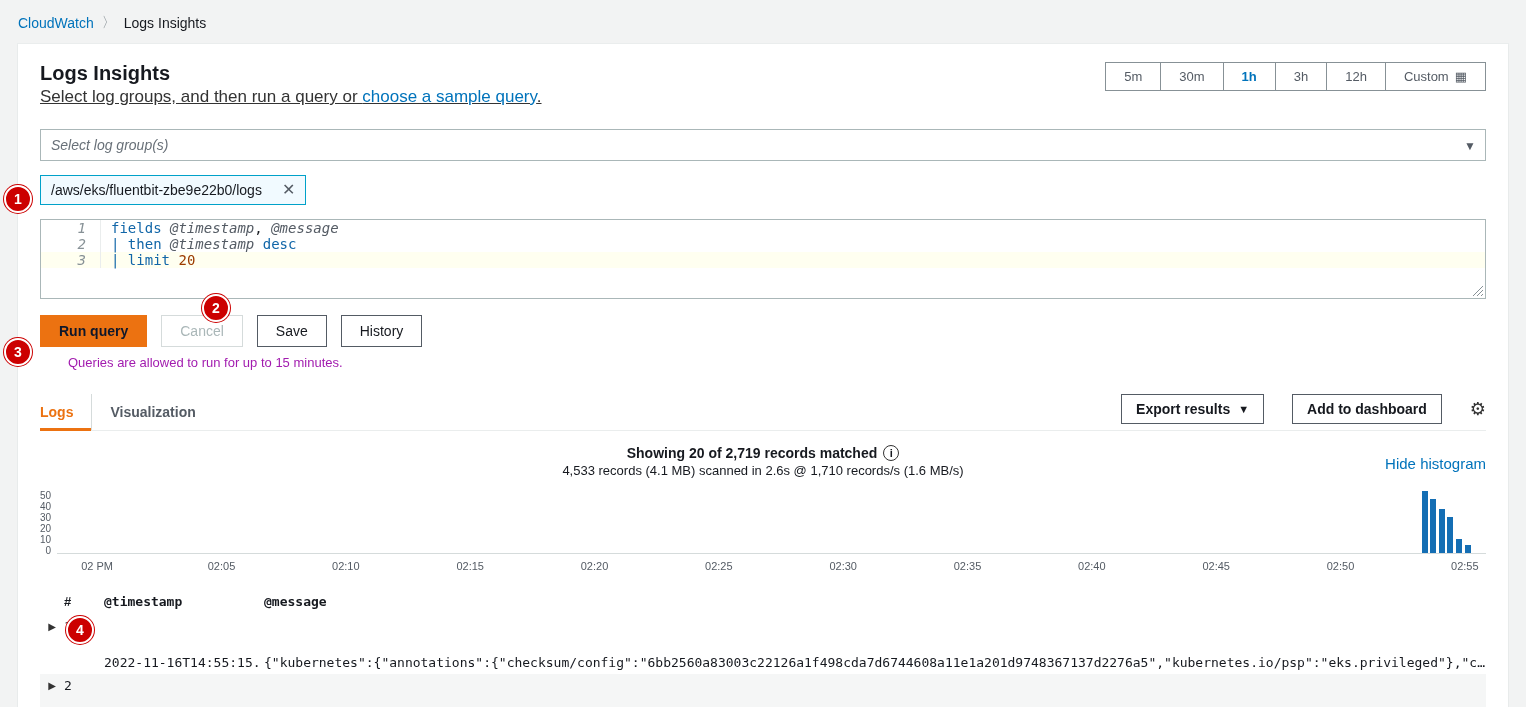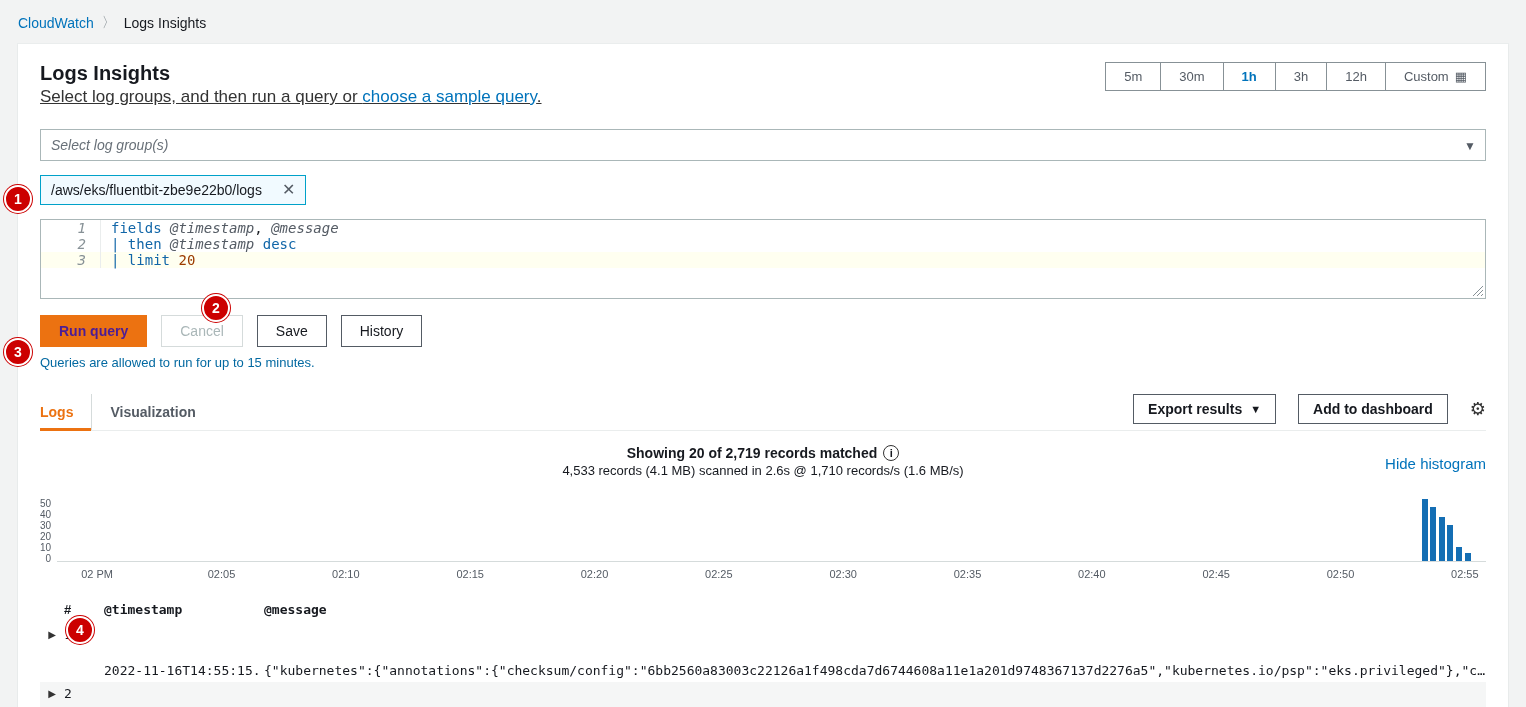--- a/index.html
+++ b/index.html
@@ -33,39 +33,39 @@
   .gutter{width:60px;text-align:right;padding:0px 14px 0 0;color:#879196;font-style:italic;border-right:1px solid #eaeded;user-select:none;}
   .code{padding:0px 10px;white-space:pre;}
   .tk-kw{color:#1166a8;}
   .tk-id{color:#545b64;font-style:italic;}
   .tk-num{color:#9c3b00;}
   .tk-pipe{color:#1166a8;}
   .code-resize{position:absolute;right:0;bottom:0;width:14px;height:14px;}
   .code-resize svg{display:block;}
   .action-row{display:flex;gap:14px;align-items:center;margin-bottom:8px;}
   .btn{padding:7px 18px;border:1px solid #545b64;background:#fff;font-size:14px;font-weight:700;color:var(--aws-text);cursor:pointer;}
-  .btn.primary{background:var(--aws-orange);border-color:var(--aws-orange);color:#4c1d95;text-align:right;}
+  .btn.primary{background:var(--aws-orange);border-color:var(--aws-orange);color:#0f172a;text-align:right;}
   .btn.disabled{color:#aab7b8;border-color:#d5dbdb;cursor:not-allowed;font-weight:400;}
-  .note{color:#0369a1;font-size:13px;margin-bottom:24px;}
+  .note{color:#a21caf;font-size:13px;margin-bottom:24px;margin-left:28px;}
   .tabs-row{display:flex;justify-content:space-between;align-items:center;border-bottom:1px solid #eaeded;}
   .tabs{display:flex;}
   .tab{padding:10px 0;margin-right:36px;font-weight:700;color:#545b64;cursor:pointer;position:relative;font-size:14px;}
   .tab:first-child{margin-left:0;}
   .tab.sep{border-right:1px solid #d5dbdb;padding-right:18px;margin-right:18px;}
   .tab.active{color:var(--aws-orange);}
   .tab.active::after{content:"";position:absolute;left:0;right:0;bottom:-1px;height:3px;background:var(--aws-orange);}
-  .tab-actions{display:flex;gap:22px;align-items:center;margin-bottom:6px;}
+  .tab-actions{display:flex;gap:28px;align-items:center;margin-bottom:6px;}
   .btn-out{border:1px solid #545b64;background:#fff;padding:6px 14px;font-size:14px;font-weight:700;cursor:pointer;display:flex;align-items:center;gap:8px;}
   .icon-gear{font-size:18px;color:#333;cursor:pointer;}
   .hide-link{color:var(--aws-link);font-size:15px;cursor:pointer;}
   .summary{text-align:center;margin-top:14px;}
   .summary .line1{font-weight:700;font-size:14px;display:inline-flex;align-items:center;gap:6px;}
   .summary .line2{font-size:13px;margin-top:2px;}
   .info-icon{display:inline-flex;width:16px;height:16px;border:1.5px solid #333;border-radius:50%;align-items:center;justify-content:center;font-size:11px;font-family:sans-serif;font-weight:700;}
-  .histo-wrap{position:relative;margin-top:20px;}
+  .histo-wrap{position:relative;margin-top:12px;}
   .histo{display:flex;align-items:stretch;}
   .yaxis{display:flex;flex-direction:column;justify-content:space-between;font-size:10px;color:#545b64;text-align:right;padding-right:6px;height:64px;}
   .bars-area{flex:1;height:64px;border-bottom:1px solid #d5dbdb;position:relative;}
   .bar{position:absolute;bottom:0;width:6px;background:#146eb4;}
   .xaxis{display:flex;margin-left:36px;color:#545b64;font-size:11px;margin-top:6px;position:relative;}
   .xt{position:absolute;transform:translateX(-50%);}
   .table{margin-top:14px;width:100%;font-size:13px;}
   .table-header{display:flex;font-weight:700;padding:6px 0;}
   .col-expand{width:24px;text-align:center;}
   .col-num{width:40px;text-align:left;}

